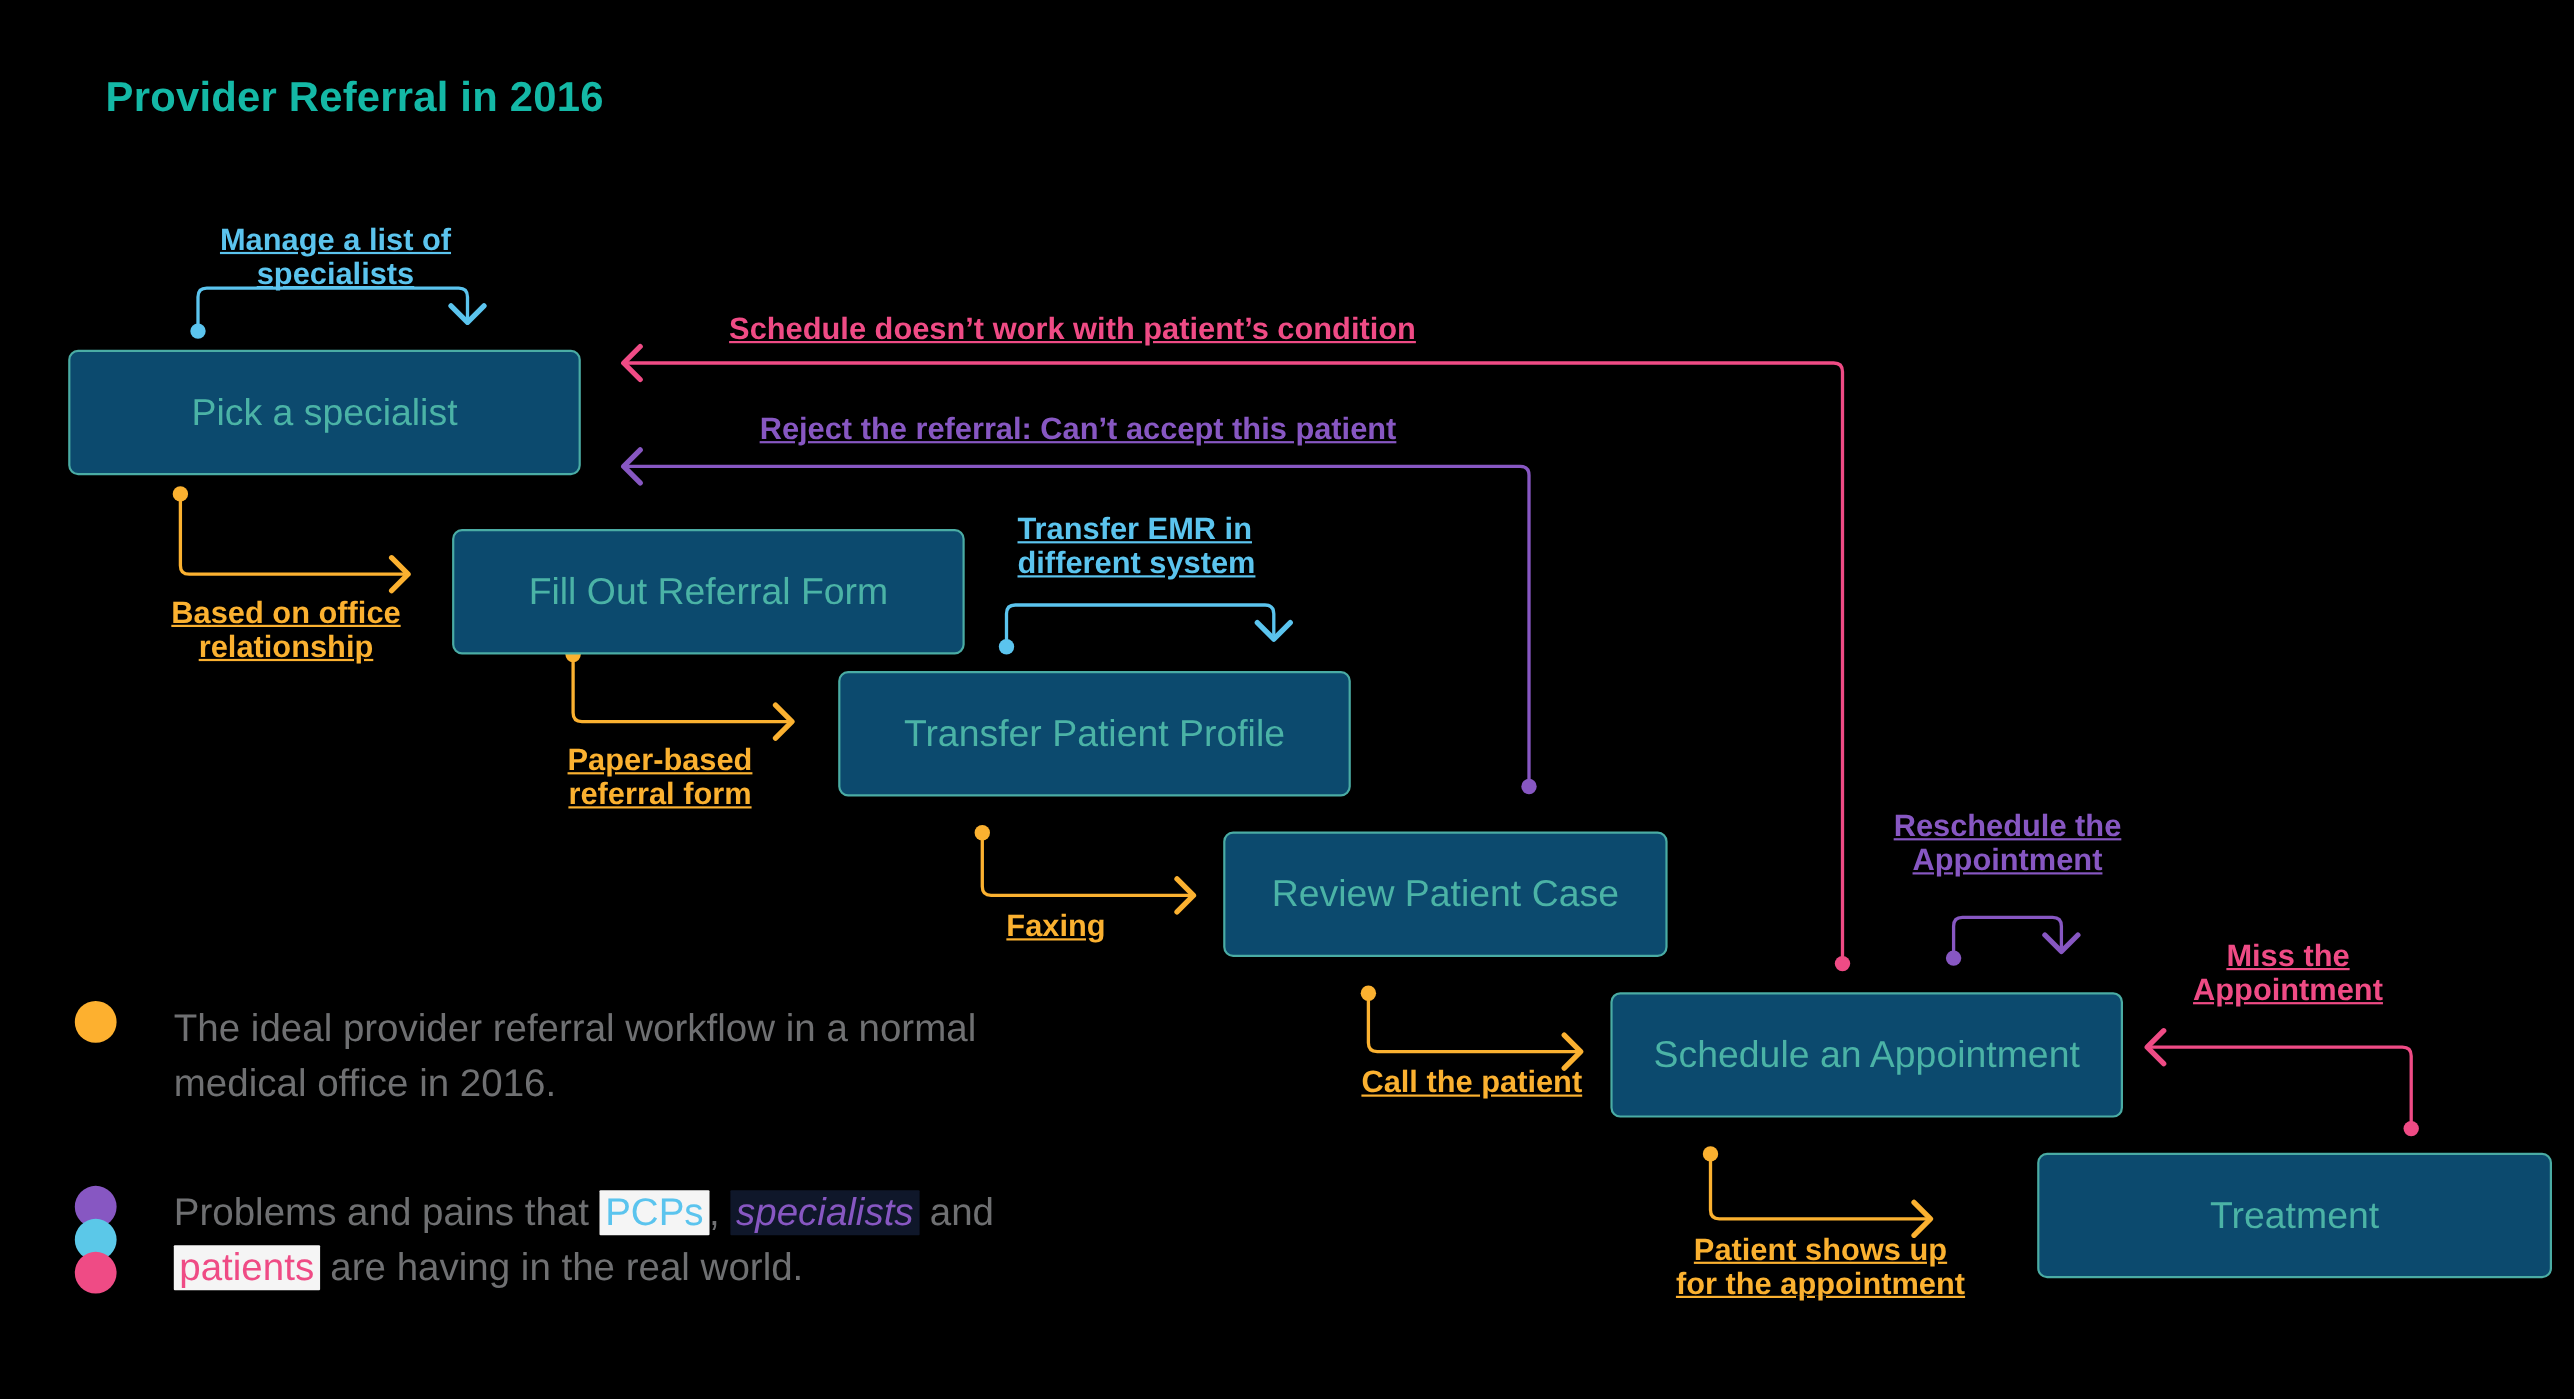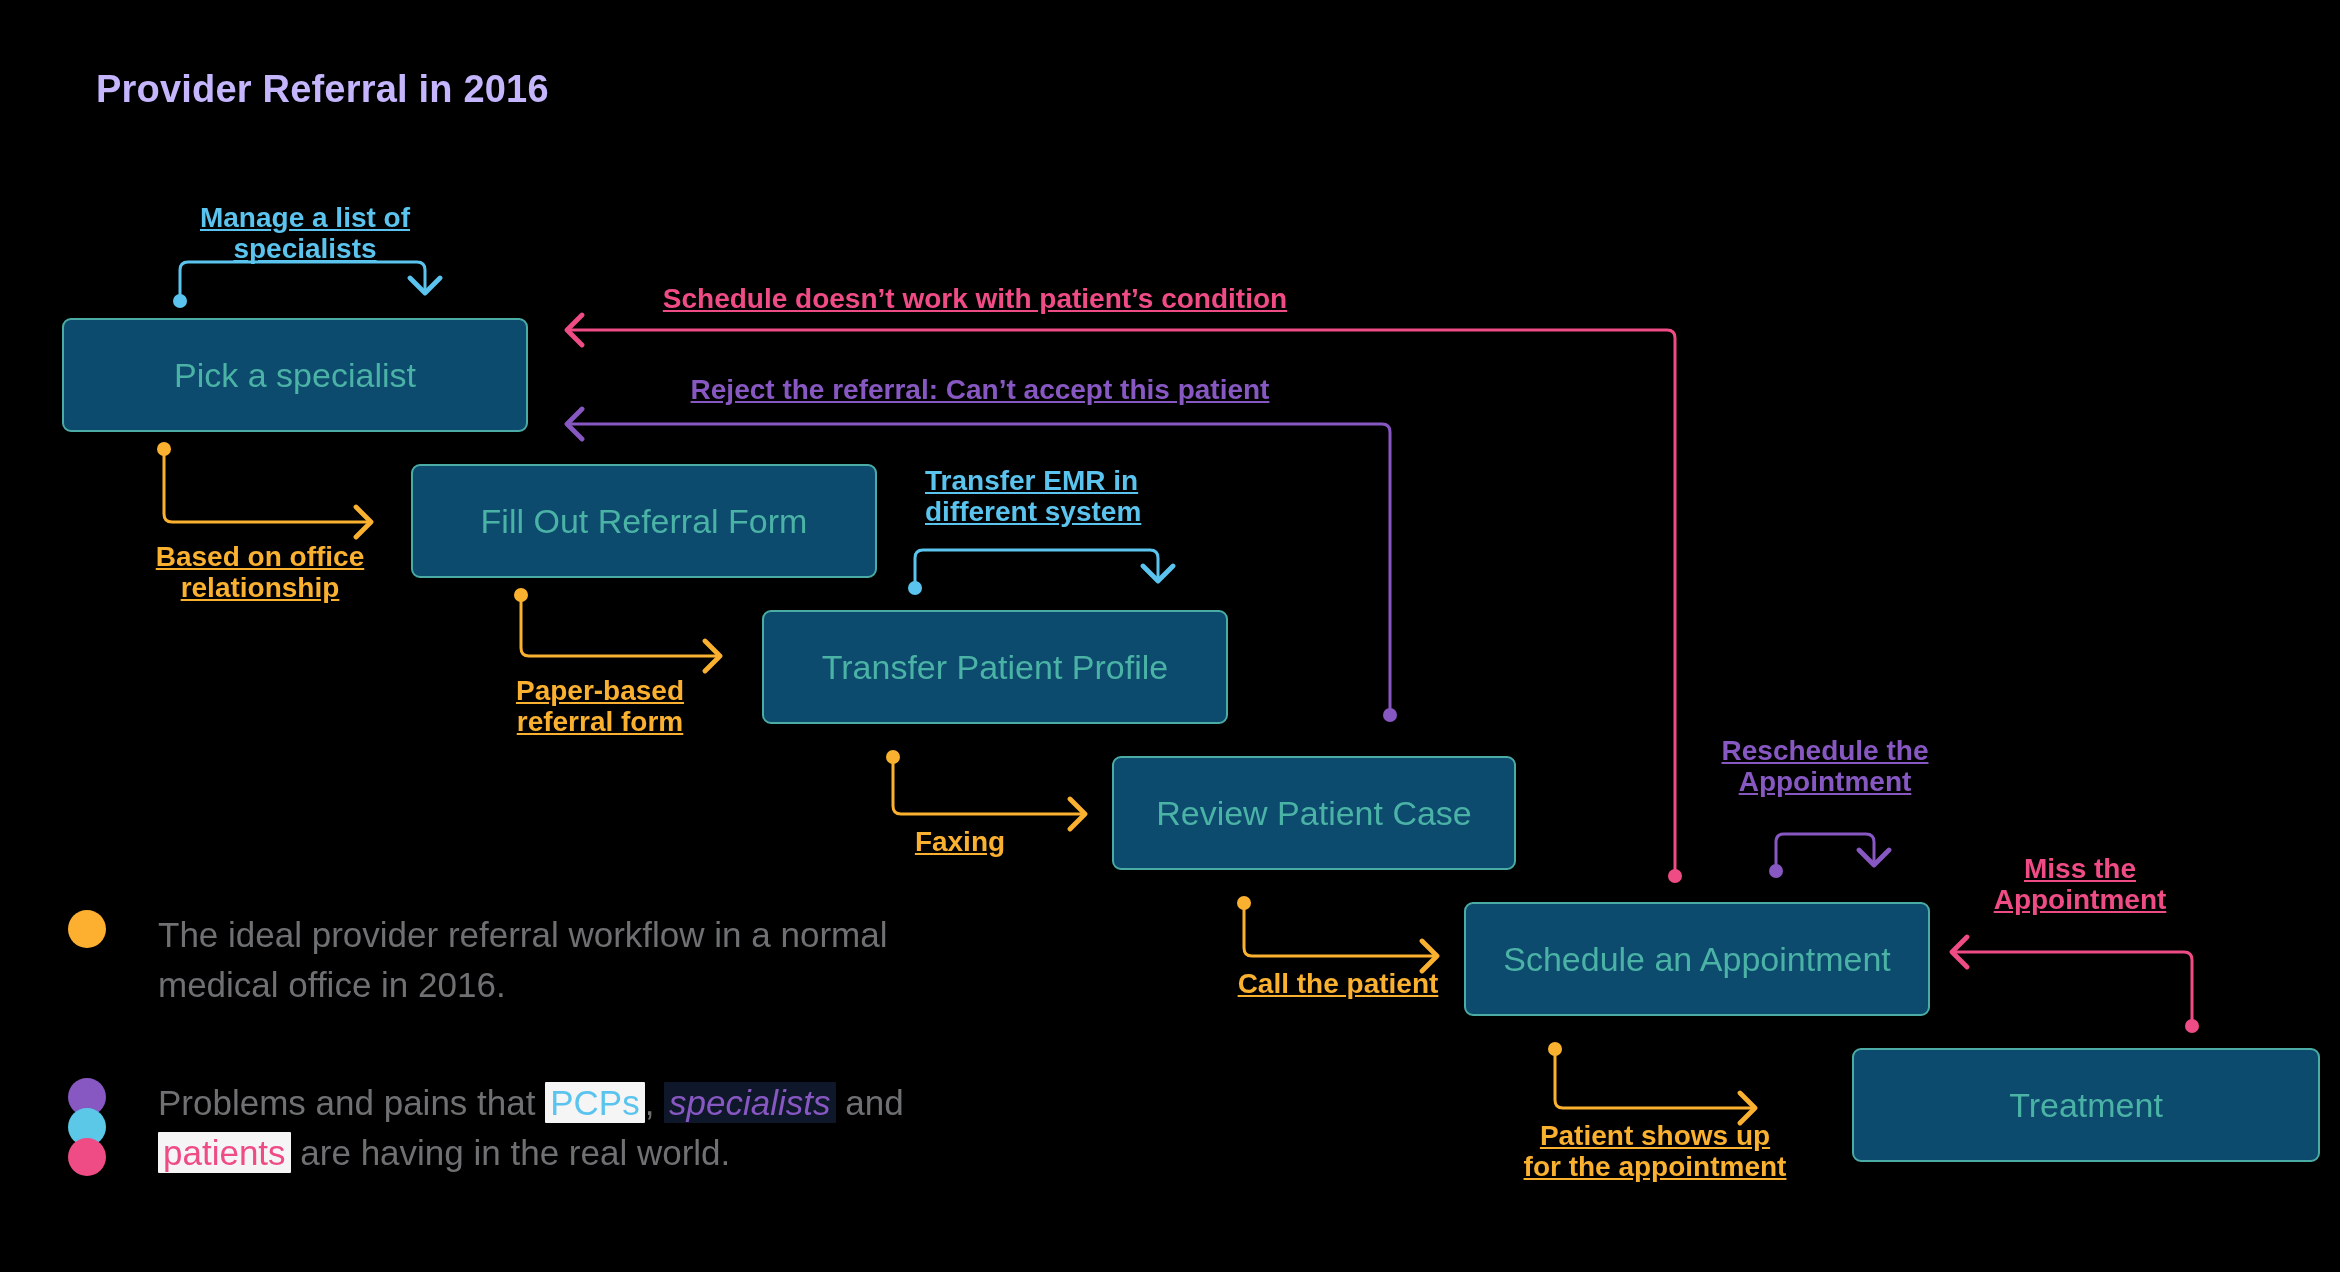--- a/index.html
+++ b/index.html
@@ -24,21 +24,21 @@
     pointer-events: none;
   }
 
   
   .page-title {
     position: absolute;
     left: 96px;
     top: 68px;
     font-size: 38px;
     font-weight: bold;
-    color: #c4b5fd;
+    color: #14b8a6;
     letter-spacing: 0.2px;
     white-space: nowrap;
   }
 
   
   .node {
     position: absolute;
     box-sizing: border-box;
     background: #0c4a6e;
     border: 2px solid #4aaca4;
@@ -222,21 +222,21 @@
   <div class="edge-label c-purple ta-center" style="left:1705px; top:735px; width:240px;">Reschedule the
 Appointment</div>
 
   <div class="edge-label c-pink ta-center" style="left:1980px; top:853px; width:200px;">Miss the
 Appointment</div>
 
   <div class="node" style="left:62px; top:318px; width:466px; height:114px;">
     <span class="node-label">Pick a specialist</span>
   </div>
 
-  <div class="node" style="left:411px; top:464px; width:466px; height:114px;">
+  <div class="node" style="left:411px; top:481px; width:466px; height:114px;">
     <span class="node-label">Fill Out Referral Form</span>
   </div>
 
   <div class="node" style="left:762px; top:610px; width:466px; height:114px;">
     <span class="node-label">Transfer Patient Profile</span>
   </div>
 
   <div class="node" style="left:1112px; top:756px; width:404px; height:114px;">
     <span class="node-label">Review Patient Case</span>
   </div>

